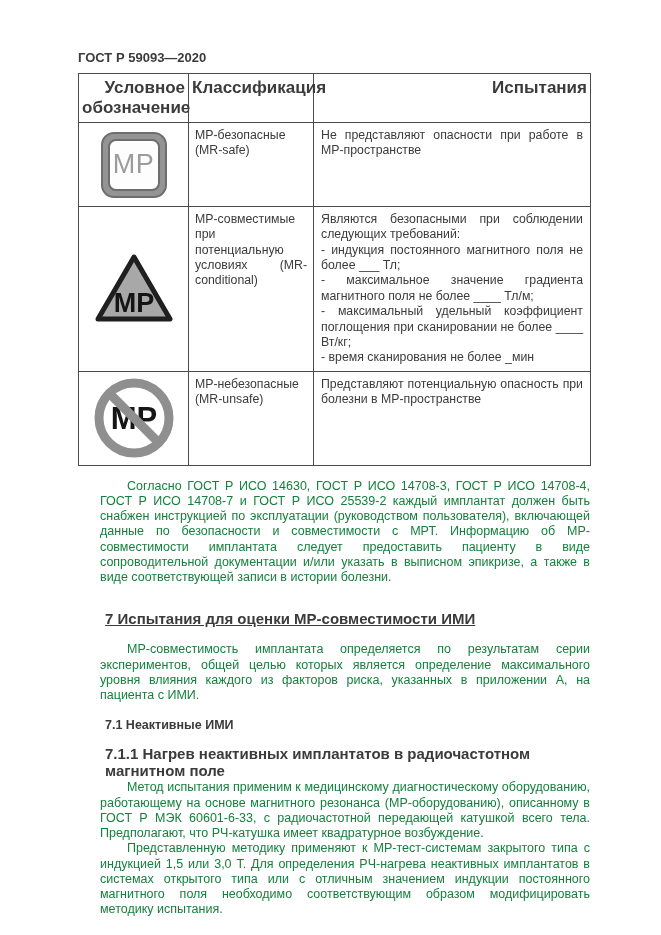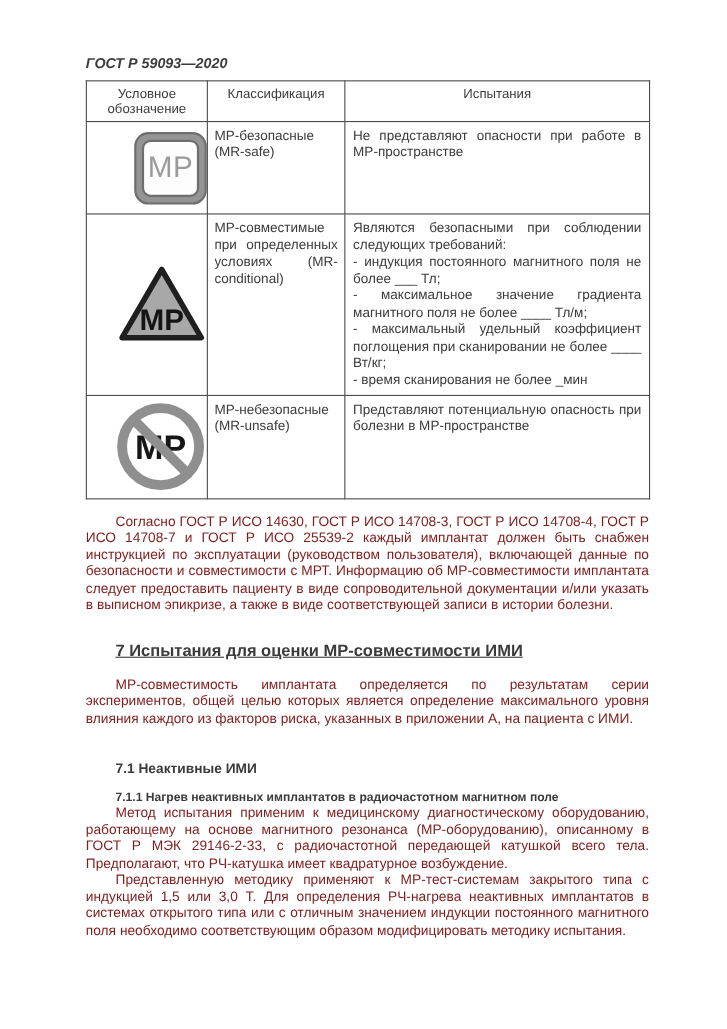--- a/index.html
+++ b/index.html
@@ -13,51 +13,50 @@
     width: 661px;
     height: 935px;
     background: #ffffff;
     padding: 50px 71px 0 78px;
     overflow: hidden;
   }
   .doc-header {
     font-size: 13px;
     font-weight: bold;
     color: #3b3b3b;
-    font-style: italic;
   }
   .table-caption {
     margin-top: 23px;
     font-size: 11.5px;
     color: #3b3b3b;
   }
   table.cls-table {
     margin-top: 8px;
     width: 512px;
     border-collapse: collapse;
     table-layout: fixed;
   }
   .cls-table th, .cls-table td {
     border: 1px solid #4a4a4a;
     font-size: 12.3px;
     color: #3b3b3b;
     vertical-align: top;
   }
   .cls-table th {
-    font-weight: normal;
-    font-size: 12px;
-    text-align: center;
+    font-weight: bold;
+    font-size: 17px;
+    text-align: right;
     padding: 4px 3px;
     height: 22px;
   }
   col.c1 { width: 110px; }
   col.c2 { width: 125px; }
   col.c3 { width: 277px; }
   .icon-cell {
-    text-align: right;
+    text-align: center;
     vertical-align: middle !important;
   }
   .name-cell {
     padding: 5px 6px;
     text-align: justify;
     white-space: pre-line;
     line-height: 1.25;
   }
   .note-cell {
     padding: 5px 7px;
@@ -92,45 +91,46 @@
     letter-spacing: 0.5px;
   }
   .icon-svg { display: inline-block; vertical-align: middle; }
 
   .body-text { width: 512px; }
   .para {
     font-size: 12.5px;
     line-height: 1.22;
     text-align: justify;
     text-indent: 27px;
-    color: #7f1d1d;
+    color: #15803d;
+    margin-left: 22px;
   }
   .para + .para { margin-top: 0; }
   .after-table { margin-top: 13px; }
   .h-section {
     margin-top: 25px;
     margin-bottom: 15px;
     padding-left: 27px;
     font-size: 15px;
     font-weight: bold;
     color: #3b3b3b;
     text-decoration: underline;
   }
   .h-sub {
-    margin-top: 31px;
+    margin-top: 15px;
     padding-left: 27px;
     font-size: 12.5px;
     font-weight: bold;
     color: #3b3b3b;
   }
   .h-subsub {
     margin-top: 13px;
     margin-bottom: 1px;
     padding-left: 27px;
-    font-size: 11px;
+    font-size: 15px;
     font-weight: bold;
     color: #3b3b3b;
   }
 </style>
 </head>
 <body>
 
 <div class="page">
 
   <div class="doc-header">ГОСТ Р 59093—2020</div>
@@ -162,21 +162,21 @@
 (MR-safe)</td>
         <td class="note-cell">Не представляют опасности при работе в МР-пространстве</td>
       </tr>
       <tr class="row-cond">
         <td class="icon-cell">
           <svg class="icon-svg" width="82" height="74" viewBox="0 0 82 74">
             <polygon points="41,5 77,67 5,67" fill="#a8a8a8" stroke="#1f1f1f" stroke-width="5" stroke-linejoin="round"></polygon>
             <text x="41" y="60" text-anchor="middle" font-size="27" font-weight="bold" fill="#141414" font-family="Liberation Sans, sans-serif">МР</text>
           </svg>
         </td>
-        <td class="name-cell">МР-совместимые при определенных условиях (MR-conditional)</td>
+        <td class="name-cell">МР-совместимые при потенциальную условиях (MR-conditional)</td>
         <td class="note-cell">Являются безопасными при соблюдении следующих требований:
 - индукция постоянного магнитного поля не более ___ Тл;
 - максимальное значение градиента магнитного поля не более ____ Тл/м;
 - максимальный удельный коэффициент поглощения при сканировании не более ____ Вт/кг;
 - время сканирования не более _мин</td>
       </tr>
       <tr class="row-unsafe">
         <td class="icon-cell">
           <svg class="icon-svg" width="84" height="84" viewBox="0 0 84 84">
             <text x="42" y="53" text-anchor="middle" font-size="31" font-weight="bold" fill="#161616" font-family="Liberation Sans, sans-serif">МР</text>
@@ -193,17 +193,17 @@
 
   <div class="body-text">
     <p class="para after-table">Согласно ГОСТ Р ИСО 14630, ГОСТ Р ИСО 14708-3, ГОСТ Р ИСО 14708-4, ГОСТ Р ИСО 14708-7 и ГОСТ Р ИСО 25539-2 каждый имплантат должен быть снабжен инструкцией по эксплуатации (руководством пользователя), включающей данные по безопасности и совместимости с МРТ. Информацию об МР-совместимости имплантата следует предоставить пациенту в виде сопроводительной документации и/или указать в выписном эпикризе, а также в виде соответствующей записи в истории болезни.</p>
 
     <h2 class="h-section">7  Испытания для оценки МР-совместимости ИМИ</h2>
     <p class="para">МР-совместимость имплантата определяется по результатам серии экспериментов, общей целью которых является определение максимального уровня влияния каждого из факторов риска, указанных в приложении А, на пациента с ИМИ.</p>
 
     <h3 class="h-sub">7.1  Неактивные ИМИ</h3>
 
     <h4 class="h-subsub">7.1.1  Нагрев неактивных имплантатов в радиочастотном магнитном поле</h4>
-    <p class="para">Метод испытания применим к медицинскому диагностическому оборудованию, работающему на основе магнитного резонанса (МР-оборудованию), описанному в ГОСТ Р МЭК 29146-2-33, с радиочастотной передающей катушкой всего тела. Предполагают, что РЧ-катушка имеет квадратурное возбуждение.</p>
+    <p class="para">Метод испытания применим к медицинскому диагностическому оборудованию, работающему на основе магнитного резонанса (МР-оборудованию), описанному в ГОСТ Р МЭК 60601-6-33, с радиочастотной передающей катушкой всего тела. Предполагают, что РЧ-катушка имеет квадратурное возбуждение.</p>
     <p class="para">Представленную методику применяют к МР-тест-системам закрытого типа с индукцией 1,5 или 3,0 Т. Для определения РЧ-нагрева неактивных имплантатов в системах открытого типа или с отличным значением индукции постоянного магнитного поля необходимо соответствующим образом модифицировать методику испытания.</p>
   </div>
 
 </div>
 
 </body></html>

